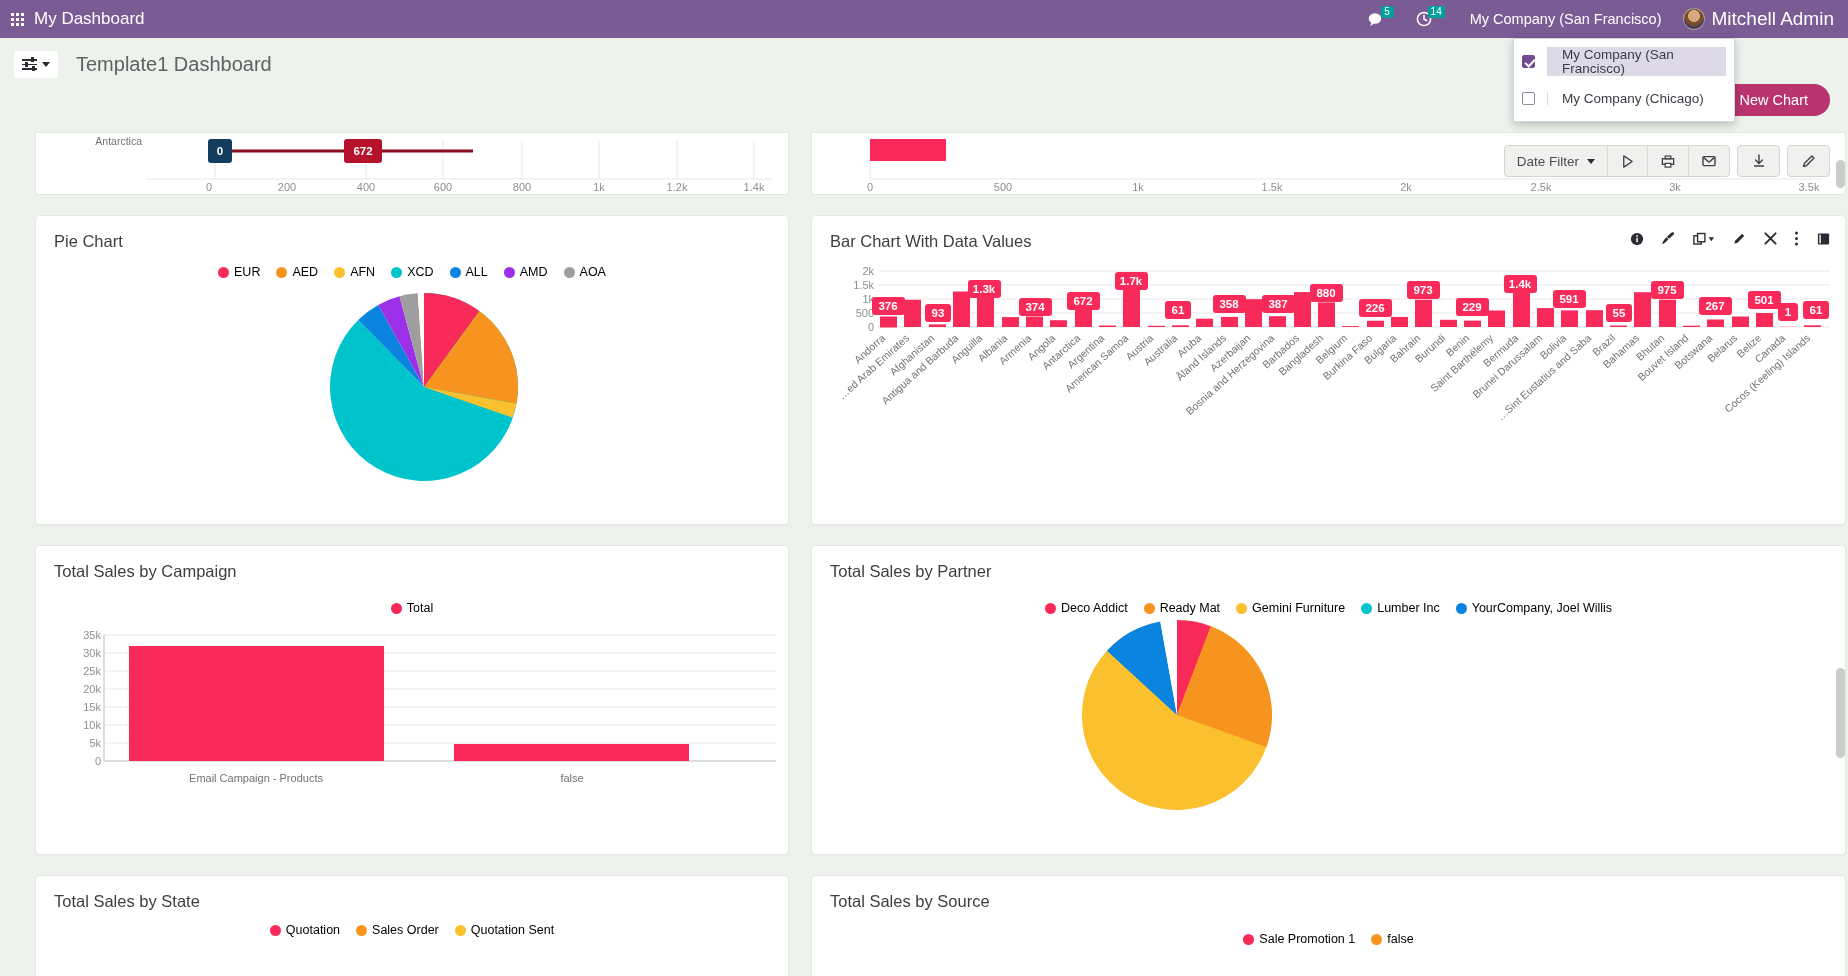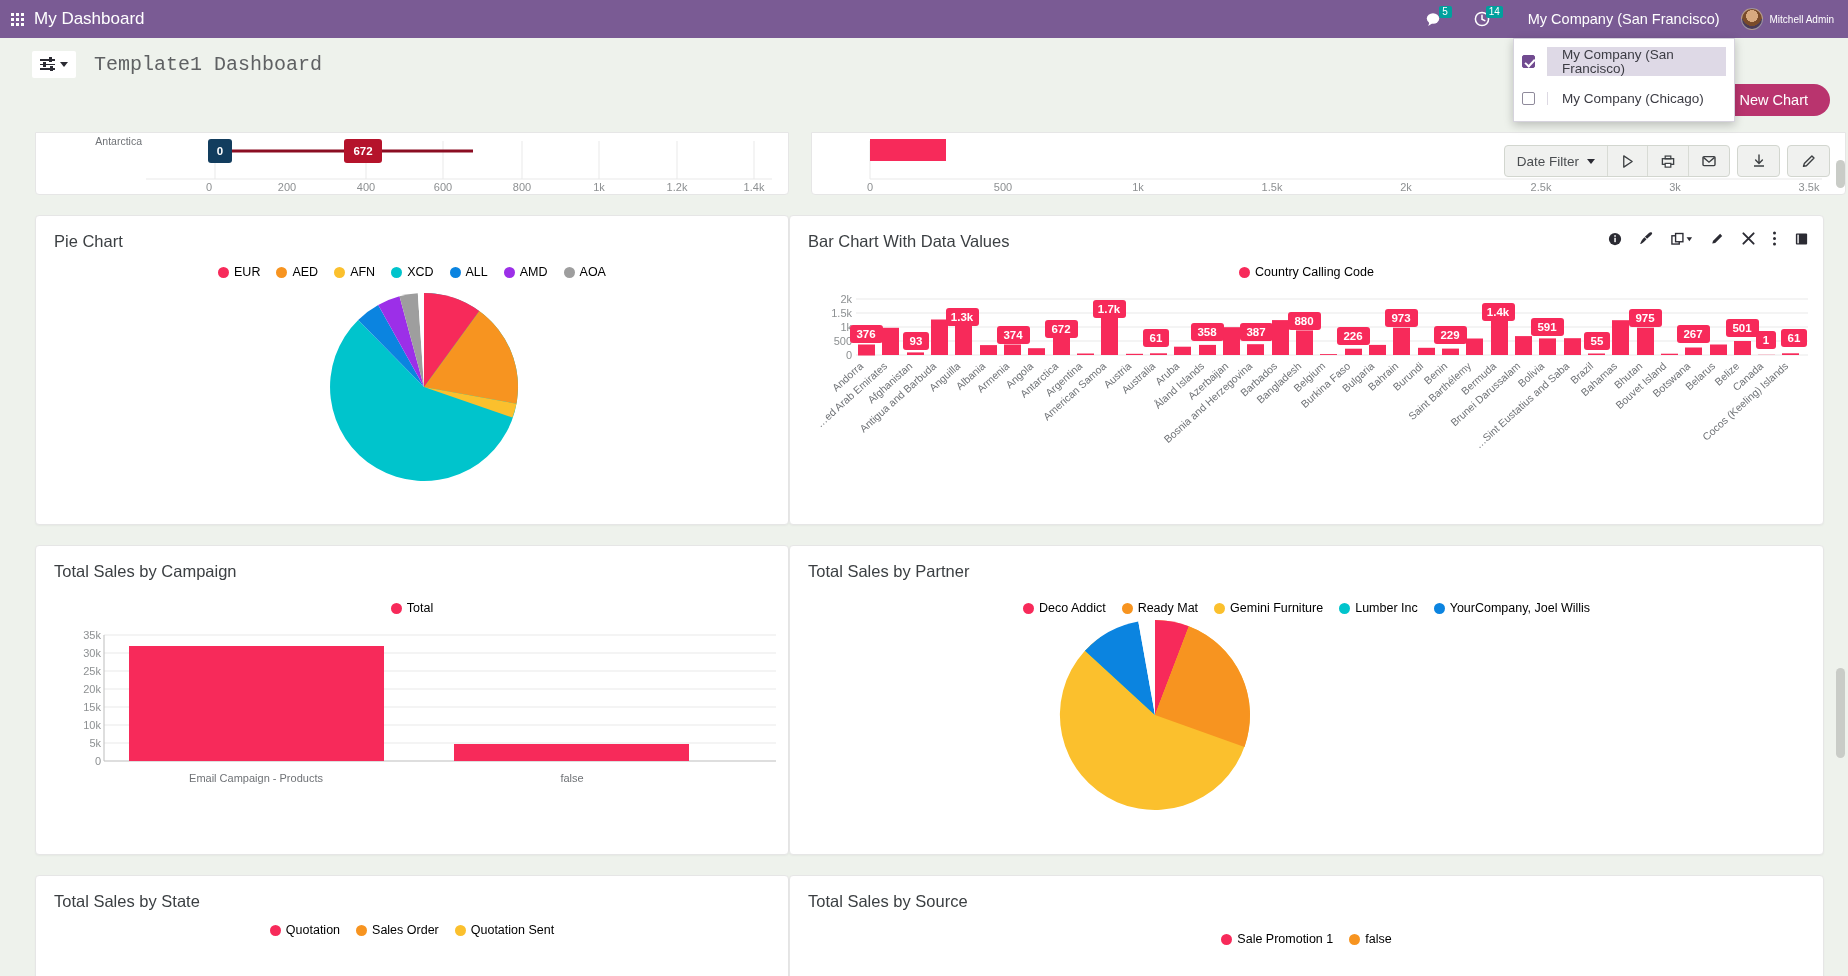--- a/index.html
+++ b/index.html
@@ -28,21 +28,21 @@
   .badge{
     position:relative; top:-7px; left:-4px; background:#00a09d; color:#fff;
     font-size:10px; line-height:12px; padding:0 3px; border-radius:2px; min-width:13px; text-align:center;
   }
   .company-name{ font-size:14.5px; padding:0 12px; cursor:pointer; white-space:nowrap;}
   .avatar{
     width:22px;height:22px;border-radius:50%;
     background:radial-gradient(circle at 50% 35%, #d8a97f 0 36%, #7a4b2a 37% 60%, #4a3b55 61% 100%);
     border:1px solid rgba(255,255,255,.45); margin-right:7px;
   }
-  .user-name{ font-size:10px; white-space:nowrap;}
+  .user-name{ font-size:19px; white-space:nowrap;}
 
   
   .company-dd{
     position:absolute; top:38px; right:113px; width:222px; background:#fff;
     border:1px solid #d6d3dd; box-shadow:0 3px 9px rgba(0,0,0,.22);
     z-index:60; padding:4px 0; font-size:13.5px;
   }
   .company-dd .row{ display:flex; align-items:center; height:37px; padding:0 8px; cursor:pointer;}
   .company-dd .row .chk{
     width:13px;height:13px;border:1px solid #8f8a9b; border-radius:2px; background:#fff;
@@ -52,21 +52,21 @@
   .company-dd .row.checked .chk:after{
     content:""; position:absolute; left:3.5px; top:.5px; width:4px;height:8px;
     border:solid #fff; border-width:0 2px 2px 0; transform:rotate(43deg);
   }
   .company-dd .row .lbl{ border-left:1px solid #ddd9e3; padding-left:14px; color:#3c3c44; flex:1; line-height:1;}
   .company-dd .row.checked .lbl-wrap{ background:#ded9e6;}
   .company-dd .lbl-wrap{ flex:1; display:flex; align-items:center; height:29px;}
 
   
   .cpanel{ position:relative; height:94px; background:#eef2ec; z-index:30;}
-  .cp-row1{ display:flex; align-items:center; height:52px; padding:0 32px;font-family:Liberation Mono, monospace;}
+  .cp-row1{ display:flex; align-items:center; height:52px; padding:0 14px;}
   .filter-btn{
     background:#fff; border:0; height:27px; min-width:44px; display:flex; align-items:center;
     justify-content:center; gap:5px; cursor:pointer; margin-right:18px; border-radius:2px;
   }
   .sliders-ico{ display:block; width:15px;height:12px; position:relative;}
   .sliders-ico i{ position:absolute; left:0; height:1.8px; background:#2b2b33; display:block;}
   .sliders-ico i:nth-child(1){ top:1px; width:15px;}
   .sliders-ico i:nth-child(2){ top:5.5px; width:15px;}
   .sliders-ico i:nth-child(3){ top:10px; width:15px;}
   .sliders-ico b{ position:absolute; width:3px;height:5px;background:#2b2b33; }
@@ -90,21 +90,21 @@
     width:43px;height:32px; background:#f0f1ef; border:1px solid #d2d6cf; border-radius:4px;
     display:flex;align-items:center;justify-content:center; cursor:pointer;
   }
 
   
   .board{ position:absolute; top:132px; left:0; right:0; bottom:0; overflow:hidden; padding:0 35px;}
   .card{
     background:#fff; border:1px solid #e6e6e6; border-radius:4px; position:relative;
     box-shadow:0 1px 2px rgba(0,0,0,.04);
   }
-  .row-grid{ display:grid; grid-template-columns:754px 1035px; margin-bottom:20px;}
+  .row-grid{ display:grid; grid-template-columns:754px 1035px; gap:22px; margin-bottom:20px;}
   .card-title{ font-size:16.5px; color:#3b3f42; padding:16px 0 0 18px; }
   .chart-tools{ position:absolute; right:14px; top:15px; display:flex; align-items:center; gap:17px; color:#2b2b33;}
   .chart-tools span{ cursor:pointer; display:flex; align-items:center; font-size:13px;}
 
   .legend{ display:flex; justify-content:center; gap:16px; margin-top:14px; font-size:12.5px; color:#000000;}
   .legend .li{ display:flex; align-items:center; gap:5px;}
   .dot{ width:11px;height:11px;border-radius:50%; display:inline-block;}
 
   svg{ display:block;}
   .ax{ font-size:11px; fill:#8d9092; font-family:"Liberation Sans", sans-serif;}
@@ -379,26 +379,20 @@
             </svg>
           </span>
         <span>
             <svg width="15" height="14" viewBox="0 0 16 14">
               <rect x="2" y="1.2" width="12" height="11.6" rx="1" fill="#2b2b33"></rect>
               <rect x="3.6" y="2.4" width="1.5" height="9.2" fill="#fff"></rect>
             </svg>
           </span>
       </div>
 
-      <div class="legend" style="margin-top:14px">
-        <span class="li">
-            <span class="dot" style="background:#f72a5a"></span>
-            <span>Country Calling Code</span>
-          </span>
-      </div>
 
       <svg width="1033" height="224" viewBox="0 0 1033 224">
 
         <text class="ax" x="62" y="24" text-anchor="end">2k</text>
         <text class="ax" x="62" y="38" text-anchor="end">1.5k</text>
         <text class="ax" x="62" y="52" text-anchor="end">1k</text>
         <text class="ax" x="62" y="66" text-anchor="end">500</text>
         <text class="ax" x="62" y="80" text-anchor="end">0</text>
         <line x1="66" y1="20" x2="1018" y2="20" class="grid-l"></line>
         <line x1="66" y1="34" x2="1018" y2="34" class="grid-l"></line>

